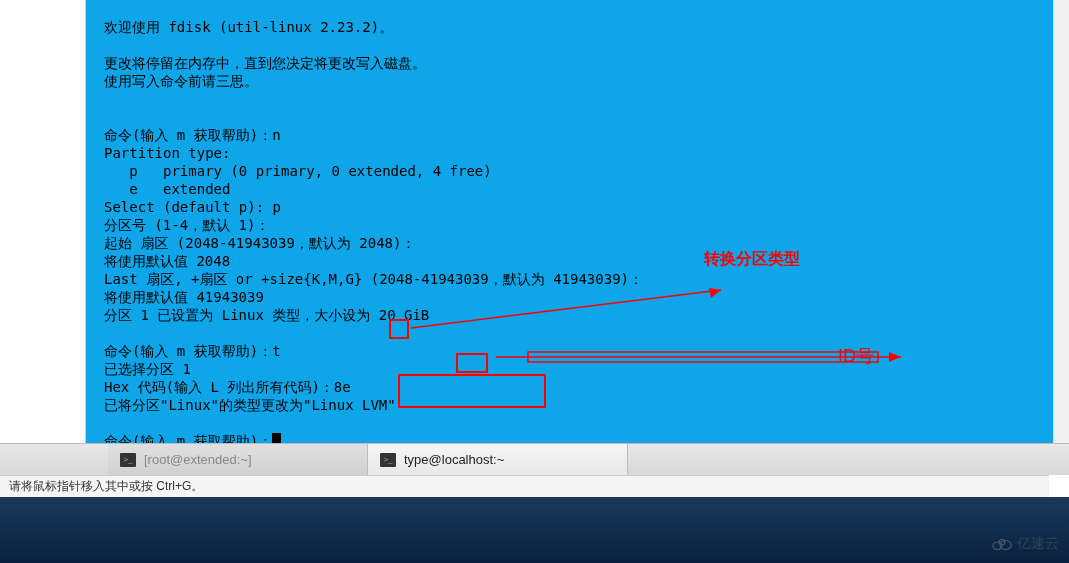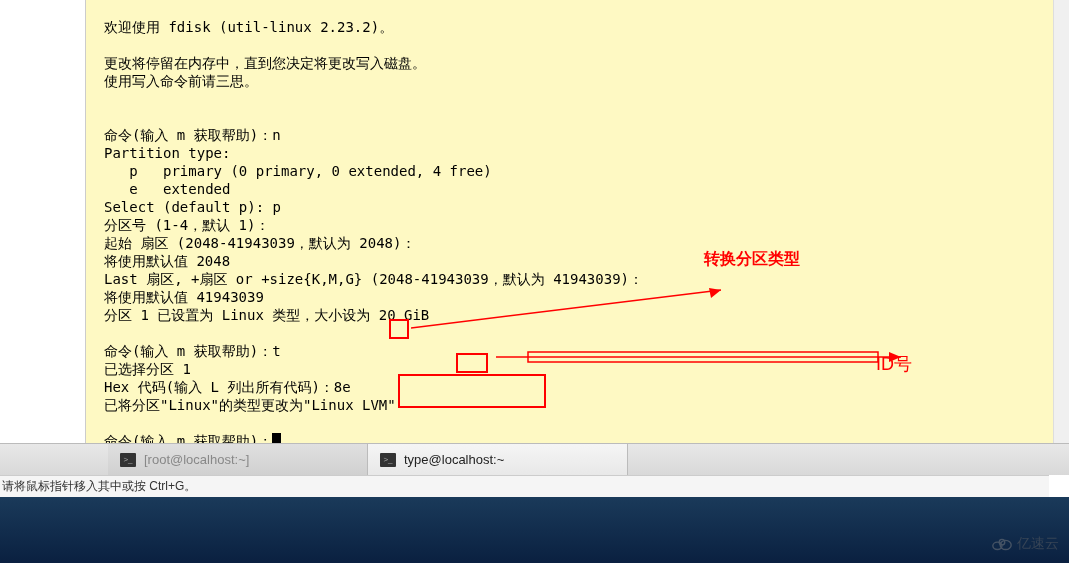--- a/index.html
+++ b/index.html
@@ -10,21 +10,21 @@
       height: 563px;
       position: relative;
       overflow: hidden;
     }
     .terminal-window {
       position: absolute;
       left: 85px;
       top: 0;
       width: 984px;
       height: 443px;
-      background: #fef9c3;
+      background: #0ea5e9;
       border-left: 1px solid #ccc;
       overflow: hidden;
     }
     .terminal-content {
       font-family: "Noto Sans Mono CJK", "WenQuanYi Micro Hei Mono", monospace;
       font-size: 14px;
       line-height: 18px;
       color: #000;
       padding: 0 18px;
       white-space: pre;
@@ -69,26 +69,25 @@
       position: absolute;
       left: 704px;
       top: 249px;
       color: #ff0000;
       font-size: 16px;
       font-family: "Microsoft YaHei", sans-serif;
       font-weight: bold;
     }
     .annotation-2 {
       position: absolute;
-      left: 876px;
+      left: 838px;
       top: 344px;
       color: #ff0000;
       font-size: 18px;
       font-family: "Microsoft YaHei", sans-serif;
-      margin-top: 8px;
     }
     .arrow-svg {
       position: absolute;
       pointer-events: none;
     }
     .scroll-track {
       position: absolute;
       right: 0;
       top: 0;
       width: 16px;
@@ -144,21 +143,21 @@
       top: 475px;
       width: 1049px;
       height: 22px;
       background: #f5f5f5;
       border-top: 1px solid #ccc;
       font-size: 12px;
       font-family: "Microsoft YaHei", sans-serif;
       color: #333;
       display: flex;
       align-items: center;
-      padding-left: 2px;
+      padding-left: 9px;
     }
     .desktop-bg {
       position: absolute;
       left: 0;
       top: 497px;
       width: 1069px;
       height: 66px;
       background: linear-gradient(to bottom, #1a3a5a, #0a2040);
     }
     .watermark {
@@ -227,21 +226,21 @@
   </div>
   <div class="scroll-track"></div>
 </div>
 
 <div class="annotation-1">转换分区类型</div>
 <div class="annotation-2">ID号</div>
 
 <div class="taskbar">
   <div class="taskbar-item inactive">
     <span class="taskbar-icon">&gt;_</span>
-    <span>[root@localhost:~]</span>
+    <span>[root@extended:~]</span>
   </div>
   <div class="taskbar-item active">
     <span class="taskbar-icon">&gt;_</span>
     <span>type@localhost:~</span>
   </div>
 </div>
 
 <div class="status-bar">
   <span>请将鼠标指针移入其中或按 Ctrl+G。</span>
 </div>

